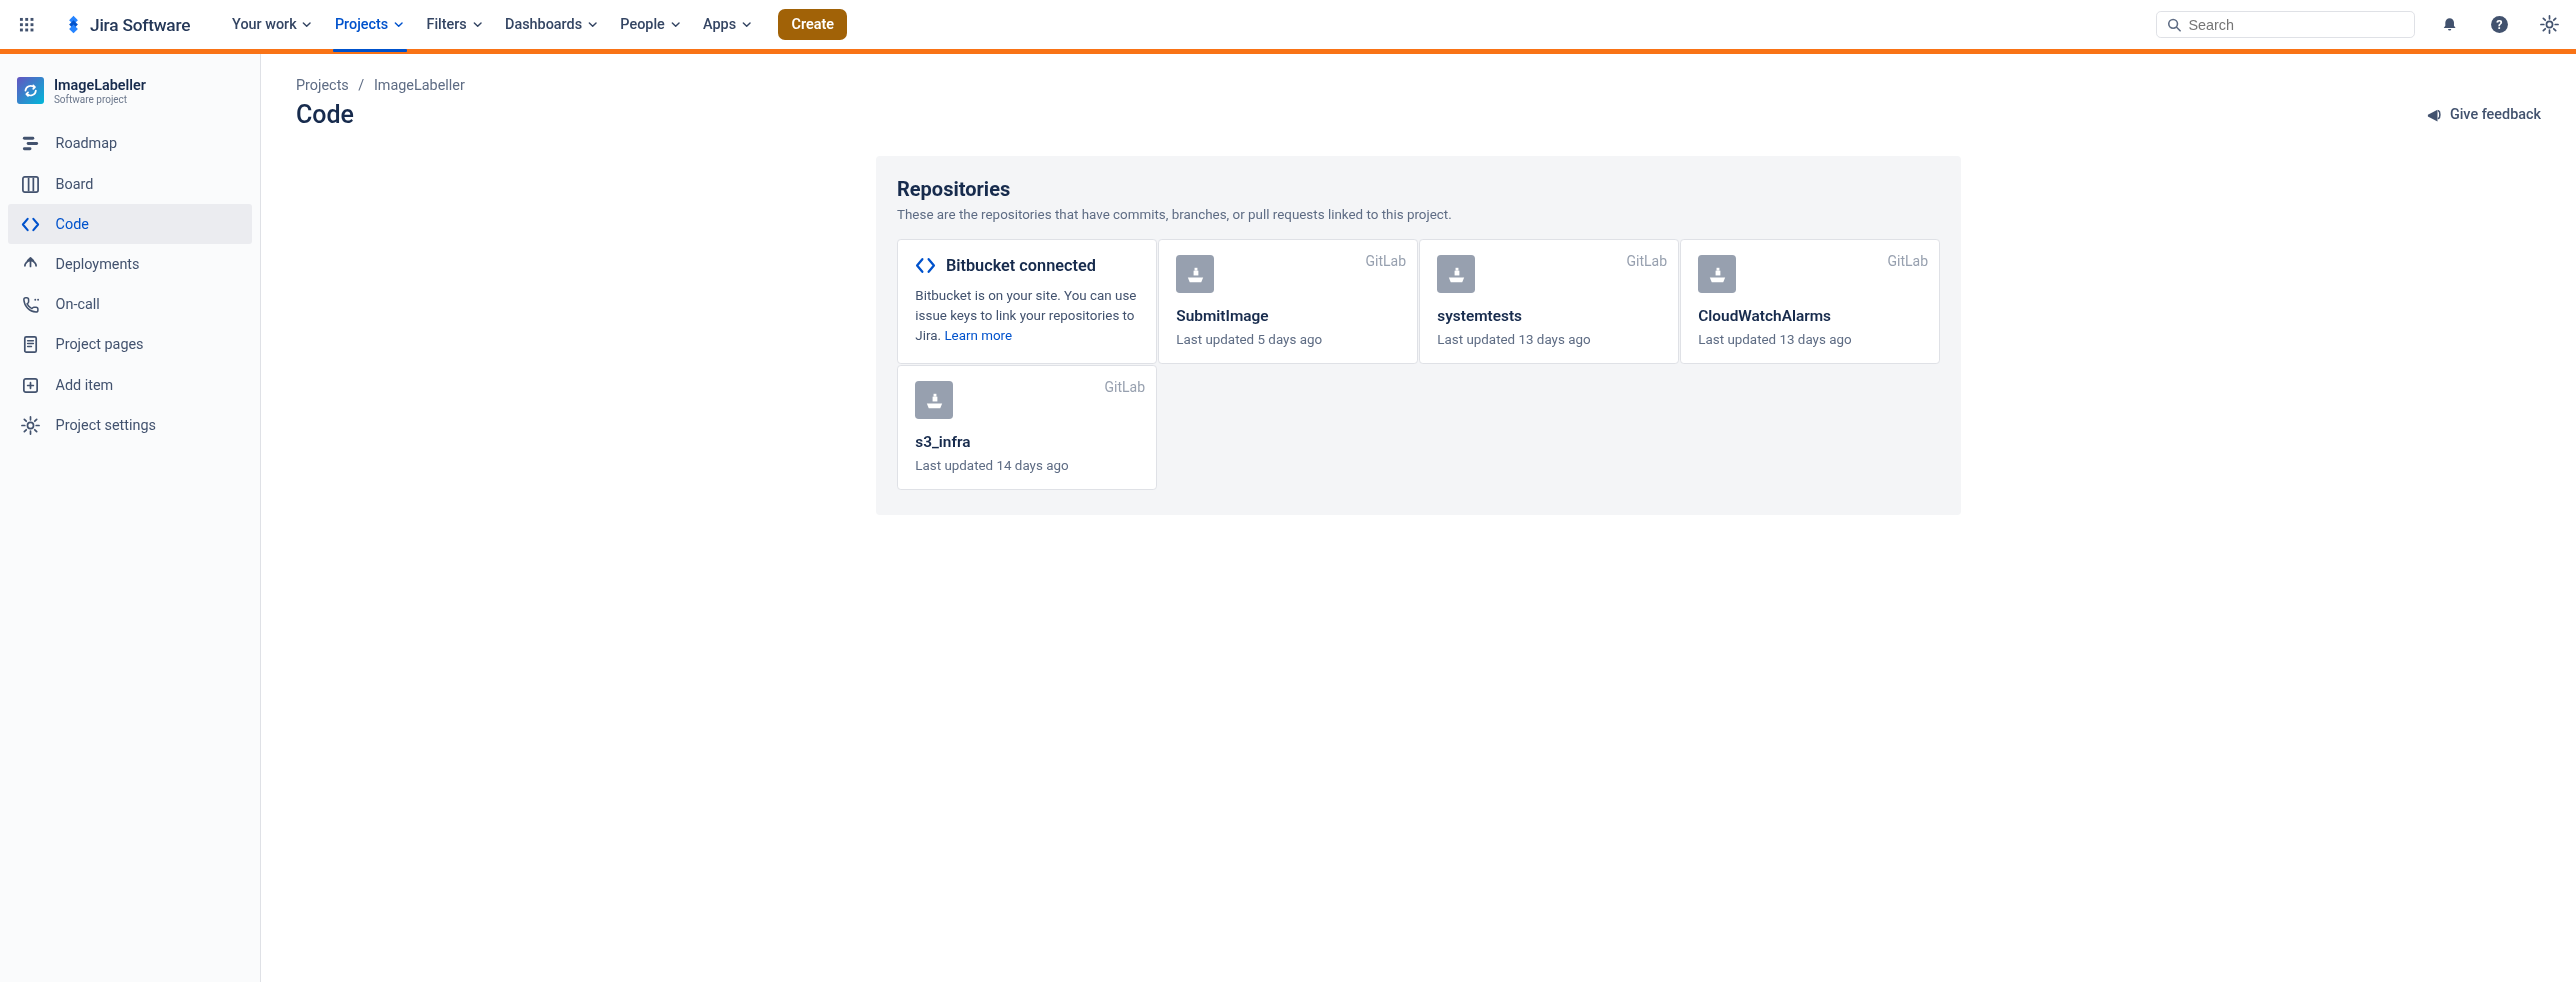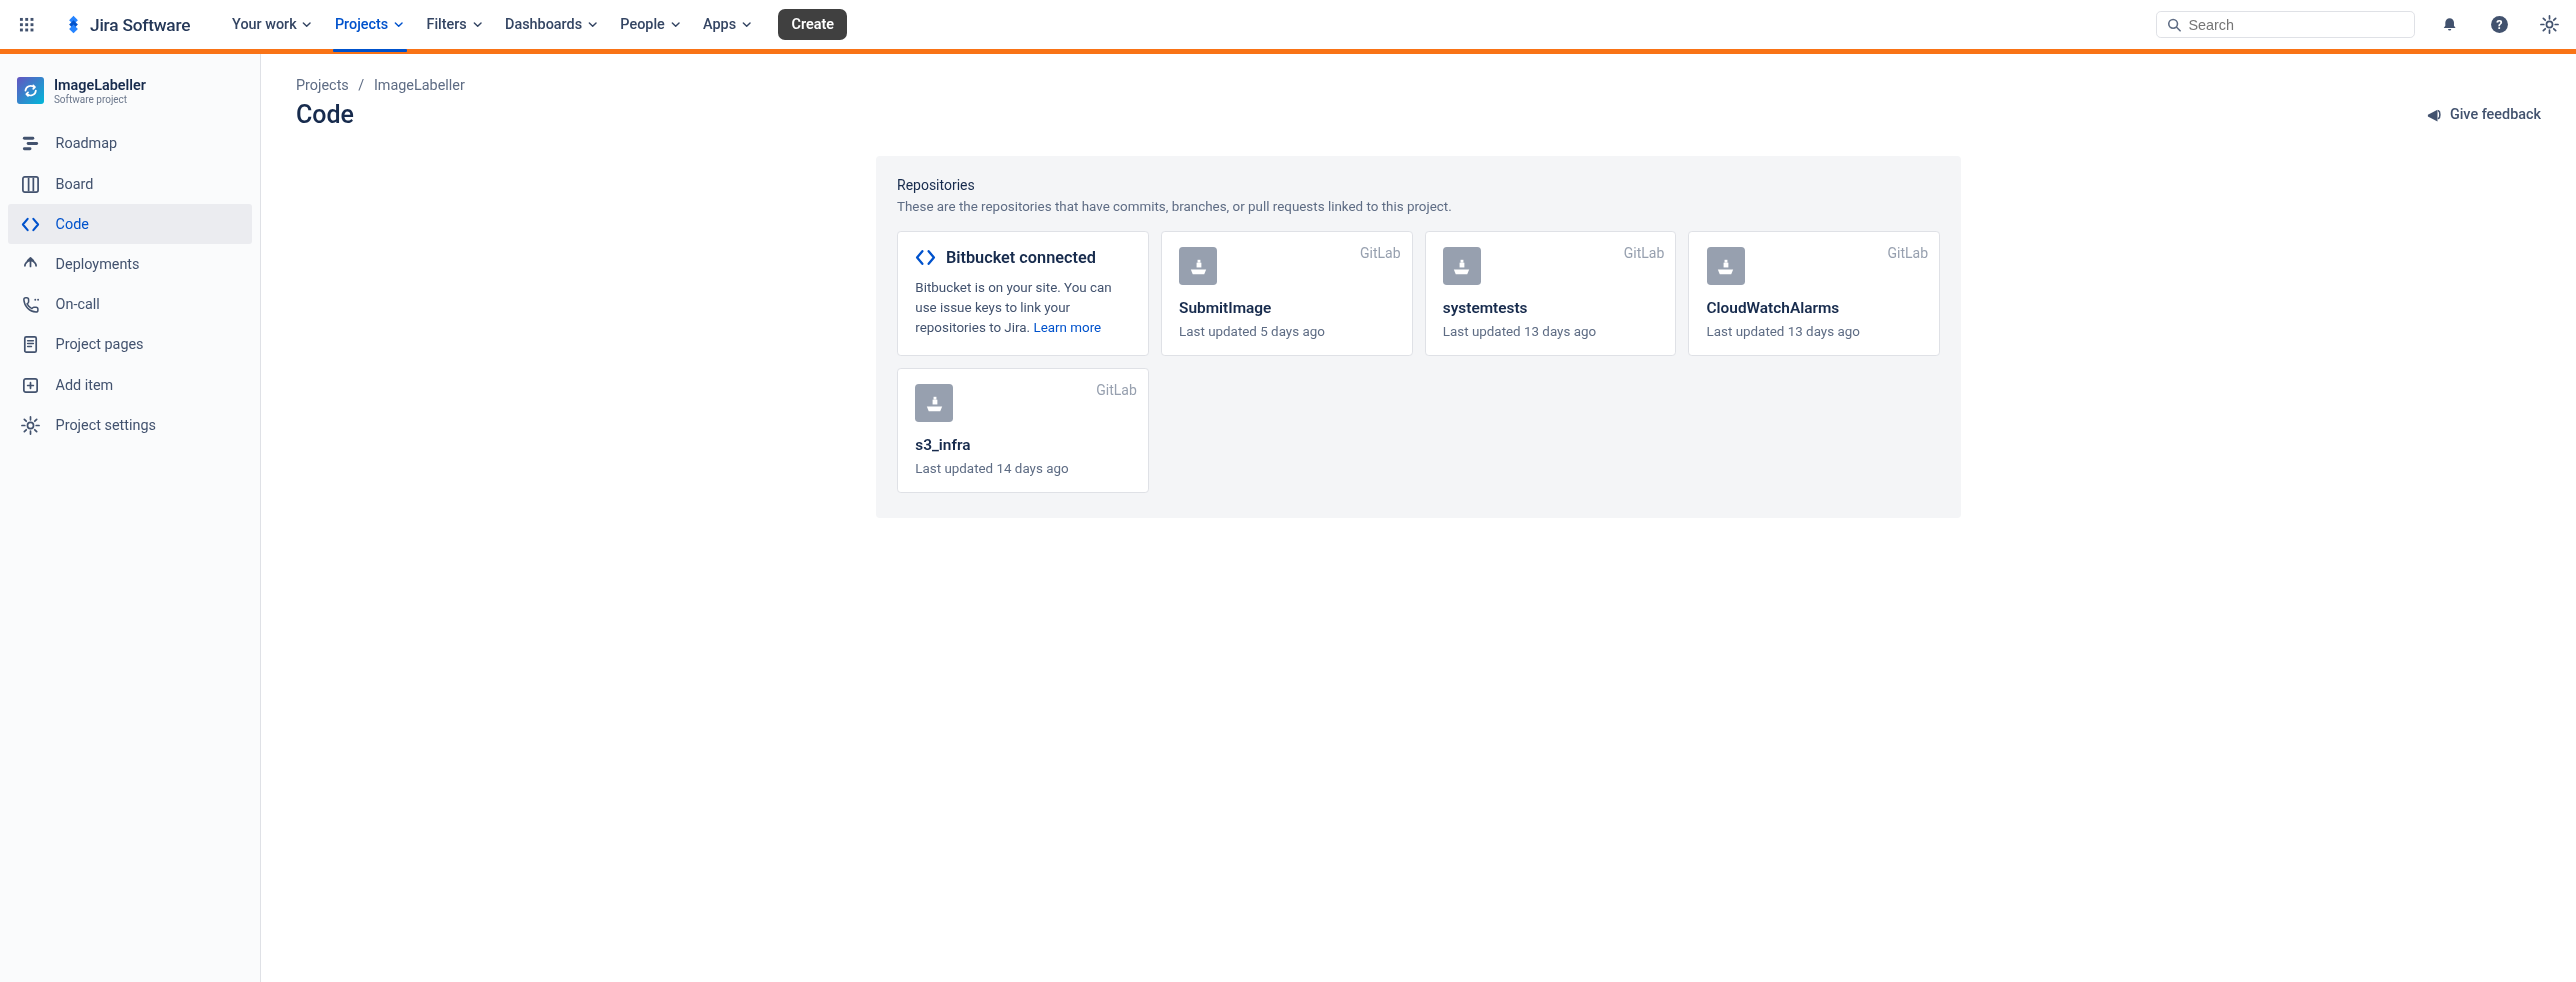--- a/index.html
+++ b/index.html
@@ -28,21 +28,21 @@
     font-size:14.4px; color:#344563; font-weight:500;
     position:relative;
   }
   .nav-item.active { color:#0052CC; }
   .nav-item.active::after {
     content:""; position:absolute; left:7.7px; right:7.7px; bottom:-13.4px;
     height:2.9px; background:#0052CC; border-radius:1px;
   }
   .chev { width:13.4px; height:13.4px; }
   .create-btn {
-    background:#404040; color:#fff; font-weight:600; font-size:14.4px;
+    background:#a16207; color:#fff; font-weight:600; font-size:14.4px;
     padding:6.7px 13.4px; border-radius:7px; margin-left:13.4px; cursor:pointer;
   }
   .spacer { flex:1; }
   .search {
     display:flex; align-items:center; gap:7.7px;
     border:1px solid #dfe1e6; border-radius:4.8px;
     padding:4.8px 9.6px; width:259px; color:#5e6c84;
   }
   .search input { border:none; outline:none; font-size:14.4px; color:#172B4D; background:transparent; width:100%; }
   .icon-btn { width:31px;height:31px;display:flex;align-items:center;justify-content:center;cursor:pointer;border-radius:50%; margin-left:5.8px; color:#42526E; }
@@ -72,23 +72,23 @@
   .breadcrumb a { color:#5E6C84; text-decoration:none; cursor:pointer; }
   .page-head { display:flex; align-items:center; justify-content:space-between; margin-top:5.8px; }
   .page-title { font-size:25px; font-weight:500; color:#172B4D; }
   .feedback { display:flex; align-items:center; gap:7.7px; color:#42526E; font-size:14.4px; font-weight:500; cursor:pointer; }
 
   .panel {
     margin:27px auto 0 auto; max-width:1085px;
     background:#f4f5f7; border-radius:3.8px;
     padding:21px 21px 25px 21px;
   }
-  .panel-title { font-size:14px; font-weight:400; margin-bottom:5.8px; }
+  .panel-title { font-size:20px; font-weight:700; margin-bottom:5.8px; }
   .panel-sub { font-size:13.4px; color:#5E6C84; margin-bottom:17.3px; }
-  .cards { display:grid; grid-template-columns:repeat(4, 1fr); gap:12px; }
+  .cards { display:grid; grid-template-columns:repeat(4, 1fr); gap:1px; }
   .card {
     background:#fff; border:1px solid #dfe1e6; border-radius:3.8px;
     padding:15.4px 17.3px; position:relative; min-height:125px;
     cursor:pointer;
   }
   .bb-card .bb-head { display:flex; align-items:center; gap:9.6px; font-size:16.3px; font-weight:600; margin-bottom:9.6px; }
   .bb-card p { font-size:13.4px; color:#42526E; line-height:1.5; }
   .bb-card .learn { color:#0052CC; cursor:pointer; }
   .provider { position:absolute; top:13.4px; right:11px; color:#97A0AF; font-size:14px; }
   .repo-icon {

